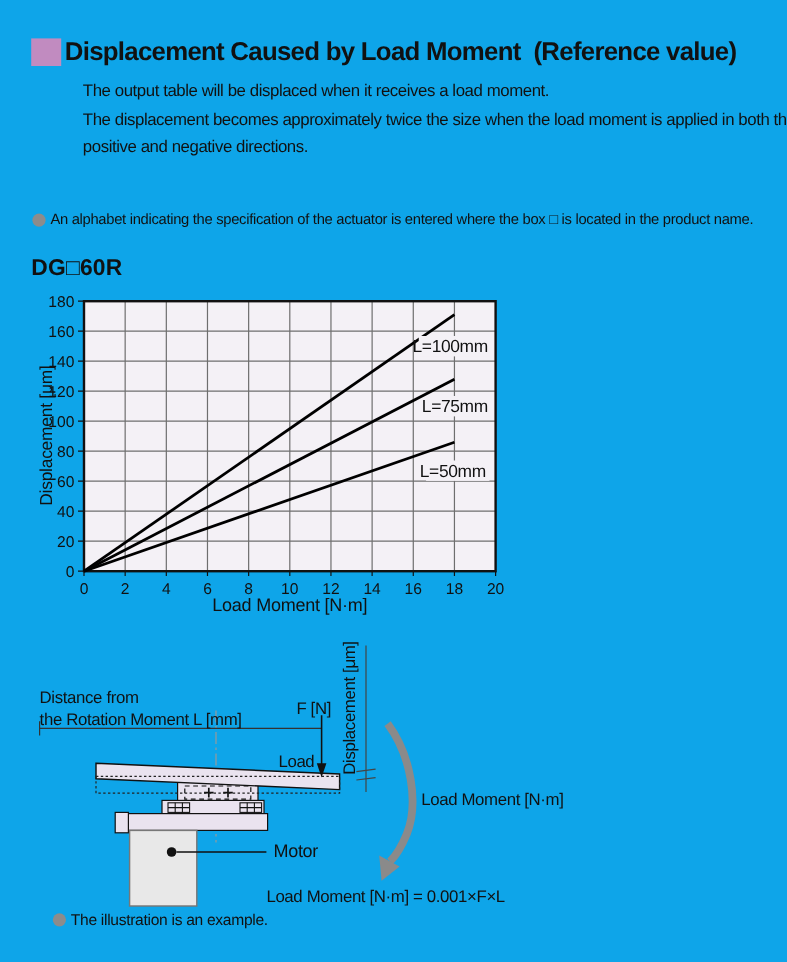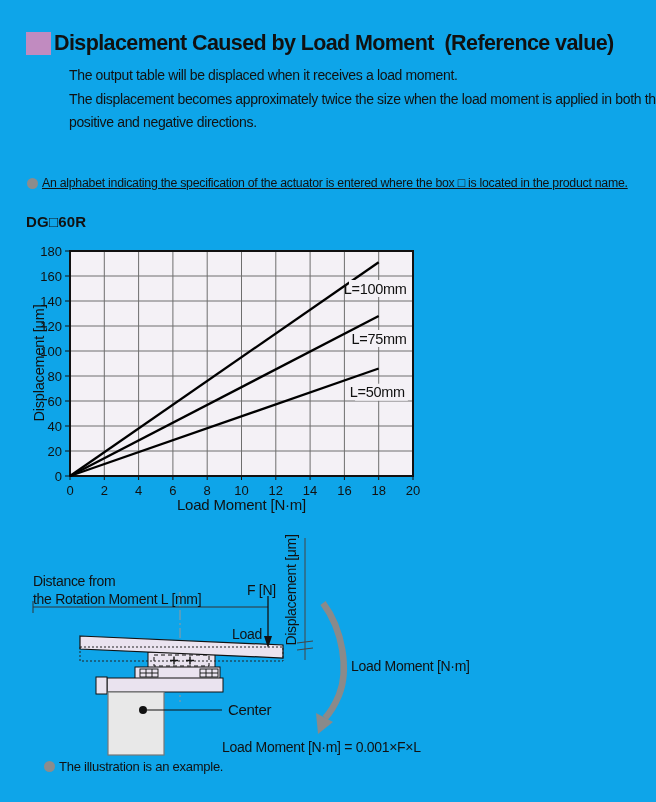--- a/index.html
+++ b/index.html
@@ -8,24 +8,24 @@
 
   
   .header{position:absolute;left:26px;top:31px;display:flex;align-items:center;}
   .accent-square{width:25px;height:23px;background:var(--accent-square);flex:none;}
   .title{font-size:21.5px;font-weight:bold;letter-spacing:-0.6px;white-space:pre;margin-left:3px;}
 
   
   .intro{position:absolute;left:29px;top:64px;width:616px;font-size:14px;
          line-height:23.5px;letter-spacing:-0.35px;margin-left:40px;}
   .note-row{position:absolute;left:27px;top:176px;display:flex;align-items:center;
-            font-size:12.3px;letter-spacing:-0.25px;white-space:nowrap;text-decoration:underline;}
+            font-size:12.3px;letter-spacing:-0.25px;white-space:nowrap;}
   .bullet{width:11px;height:11px;border-radius:50%;background:var(--bullet);flex:none;margin-right:4px;}
 
-  .product-name{position:absolute;left:26px;top:213px;font-size:15px;font-weight:bold;letter-spacing:0.2px;}
+  .product-name{position:absolute;left:26px;top:213px;font-size:19px;font-weight:bold;letter-spacing:0.2px;}
 
   
   .chart{position:absolute;left:24px;top:245px;width:430px;height:272px;}
   .chart svg{position:absolute;left:0;top:0;}
   .chart text{font-family:"Liberation Sans",sans-serif;fill:#111;}
   .chart .tick{font-size:13px;}
   .chart .series-label{font-size:14.5px;letter-spacing:-0.3px;}
   .y-axis-label{position:absolute;left:15px;top:118px;transform:translate(-50%,-50%) rotate(-90deg);
                 font-size:14.5px;white-space:nowrap;letter-spacing:-0.2px;}
   .x-axis-label{position:absolute;left:46px;top:251px;width:343px;text-align:center;font-size:15px;letter-spacing:-0.2px;}
@@ -189,21 +189,21 @@
     </svg>
 
     <div class="lbl lbl-distance">
       <div>Distance from</div>
       <div>the Rotation Moment L [mm]</div>
     </div>
     <div class="lbl lbl-force">F [N]</div>
     <div class="lbl lbl-load">Load</div>
     <div class="lbl lbl-displacement">Displacement [μm]</div>
     <div class="lbl lbl-moment">Load Moment [N·m]</div>
-    <div class="lbl lbl-motor">Center</div>
+    <div class="lbl lbl-motor">Motor</div>
     <div class="lbl lbl-formula">Load Moment [N·m] = 0.001×F×L</div>
     <div class="illus-note">
       <span class="bullet"></span>
       <span>The illustration is an example.</span>
     </div>
   </div>
 
 </div>
 
 </body></html>

